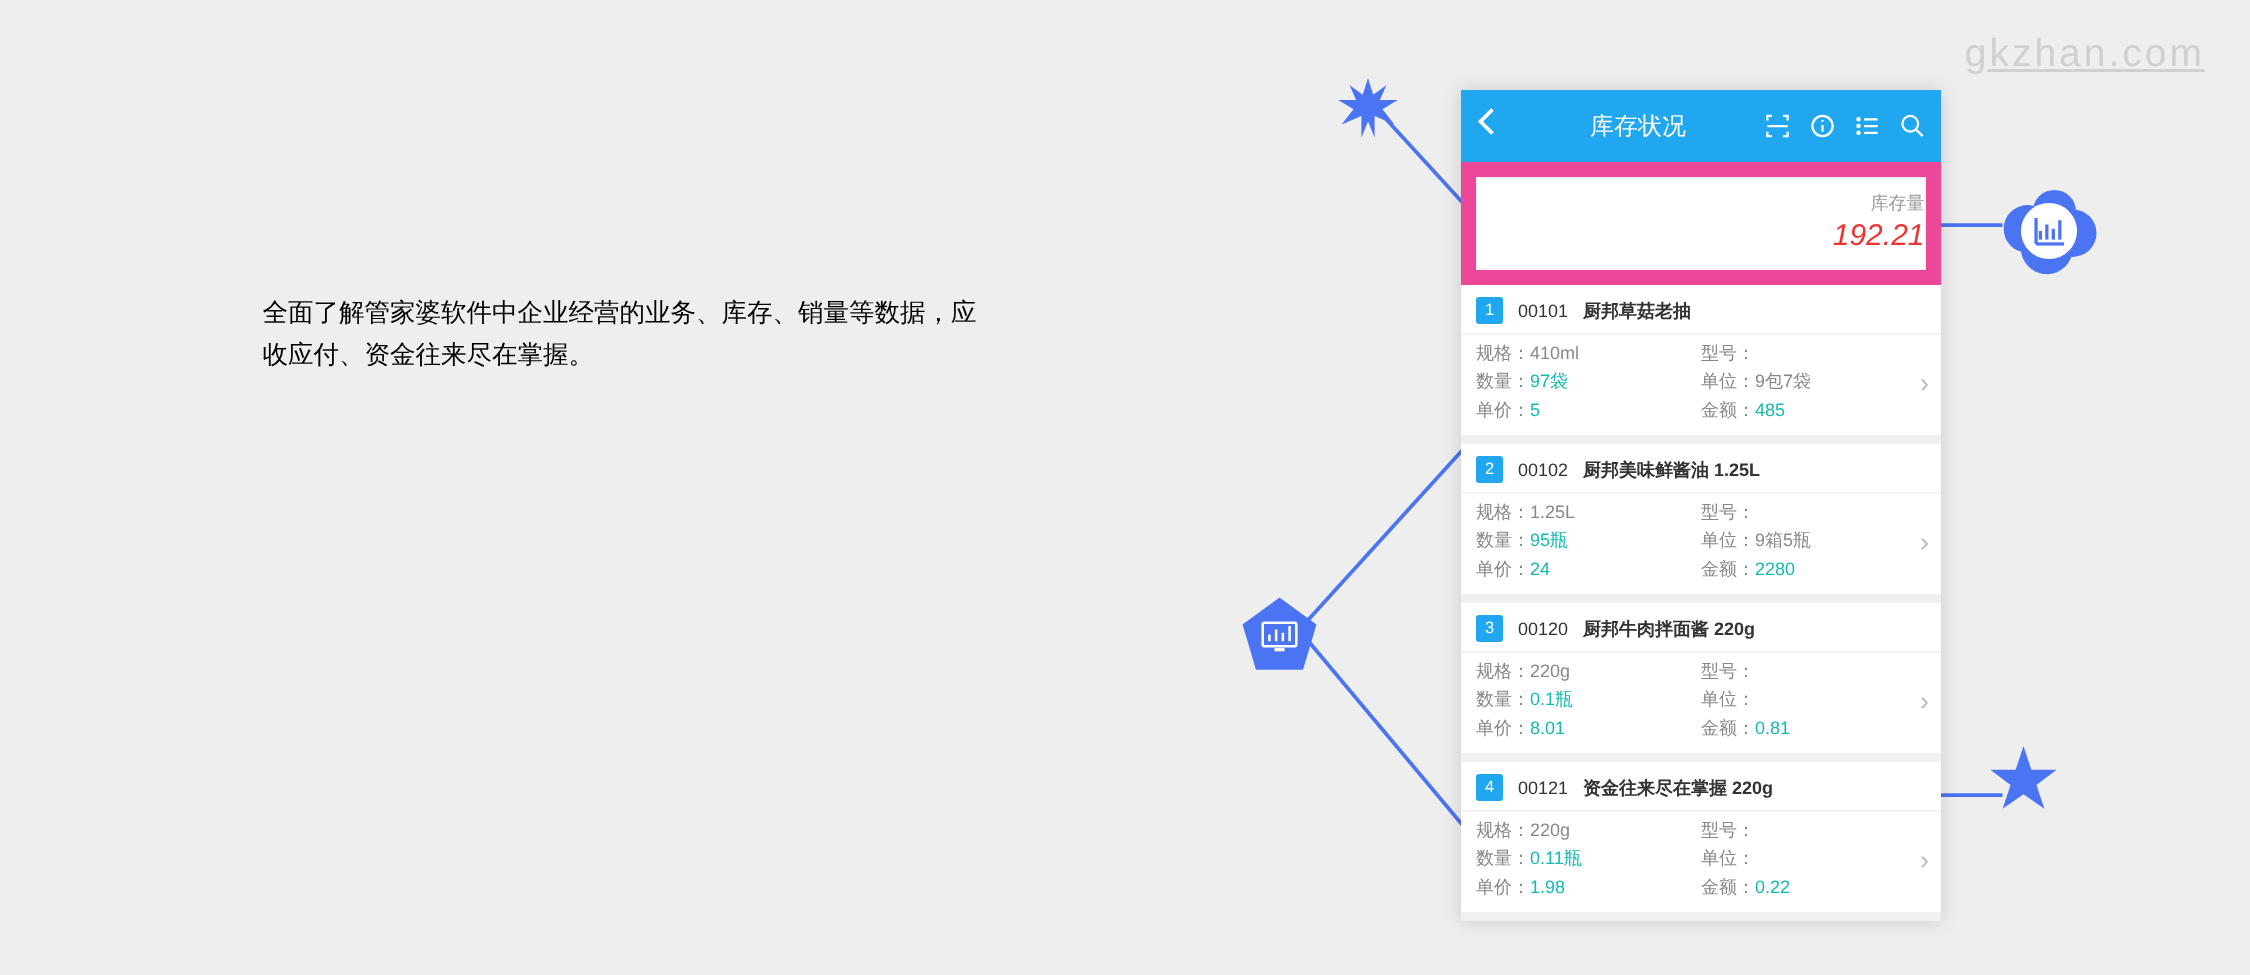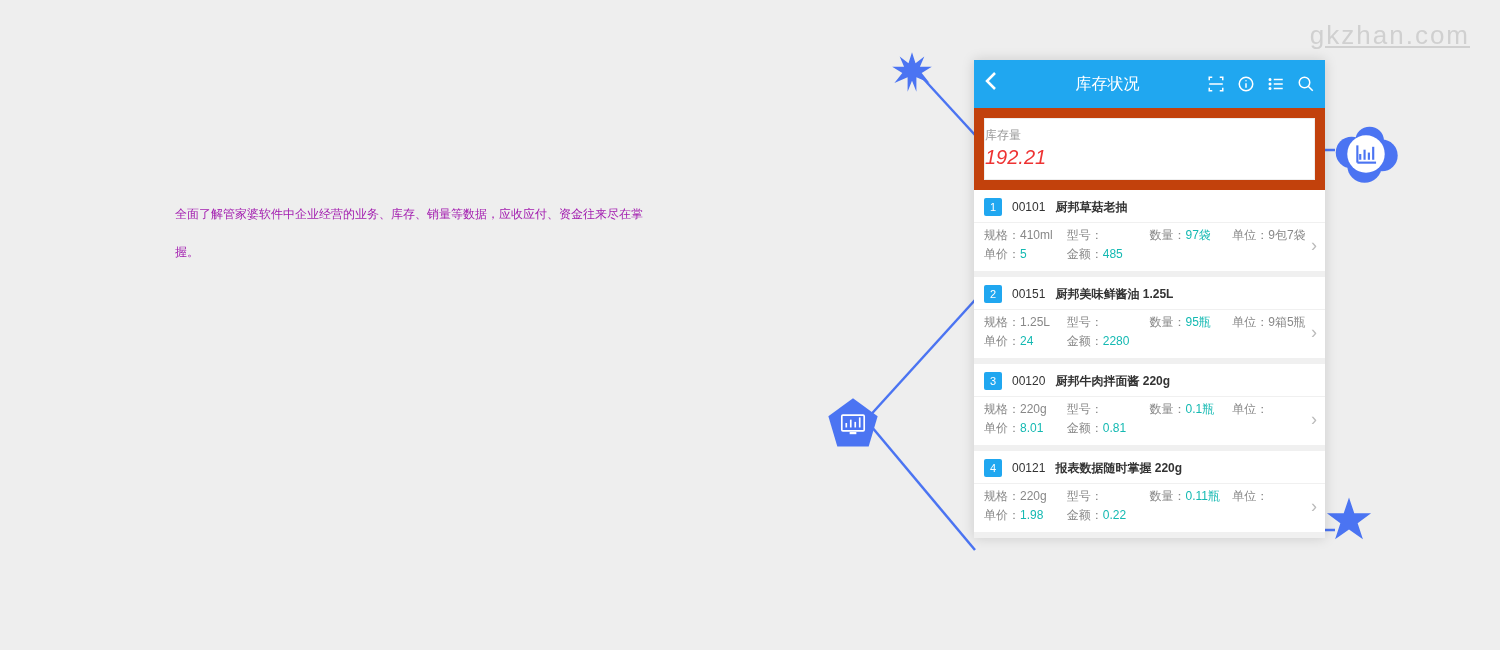--- a/index.html
+++ b/index.html
@@ -32,32 +32,32 @@
   width: 480px;
 }
 .marketing h1 {
   color: #1b94e9;
   font-size: 30px;
   font-weight: 700;
   margin-bottom: 100px;
   letter-spacing: 1px;
 }
 .marketing p {
-  color: #a21caf;
-  font-size: 12px;
-  line-height: 38px;
+  color: #000000;
+  font-size: 17px;
+  line-height: 28px;
 }
 
 
 .phone {
   position: absolute;
   left: 974px;
   top: 60px;
-  width: 351px;
-  background: #c2410c;
+  width: 320px;
+  background: #ec4899;
   box-shadow: 0 0 12px rgba(0,0,0,.15);
 }
 
 .app-bar {
   background: #20a7f0;
   height: 48px;
   display: flex;
   align-items: center;
   padding: 0 10px;
   color: #fff;
@@ -66,21 +66,21 @@
 .app-bar .title { flex: 1; text-align: center; font-size: 16px; }
 .app-bar .icons { display: flex; gap: 12px; align-items: center; }
 .app-bar .icons span { display: inline-flex; }
 
 .summary {
   background: #fff;
   margin: 10px;
   display: flex;
   border: 1px solid #eee;
 }
-.summary .cell { flex: 1; text-align: left; padding: 8px 0 10px; }
+.summary .cell { flex: 1; text-align: right; padding: 8px 0 10px; }
 .summary .cell + .cell { border-left: 1px solid #eee; }
 .summary .lbl { color: #999; font-size: 12px; }
 .summary .val { color: #e33; font-size: 20px; margin-top: 2px; font-style: italic; }
 
 .list { }
 .item {
   background: #fff;
   border-bottom: 6px solid #f0f0f0;
   font-size: 12px;
   color: #666;
@@ -102,21 +102,21 @@
   align-items: center;
   justify-content: center;
   font-size: 11px;
   border-radius: 2px;
 }
 .code { color: #333; font-weight: 400; font-size: 12px; }
 .name { color: #333; font-weight: 700; font-size: 12px; }
 .item-body {
   padding: 4px 10px 8px;
   display: grid;
-  grid-template-columns: 1fr 1fr 1fr 1fr;
+  grid-template-columns: 1fr 1fr;
   row-gap: 2px;
 }
 .kv { white-space: nowrap; }
 .kv .k { color: #888; }
 .kv .v { color: #14b9b2; }
 .kv .v.plain { color: #888; }
 .chev {
   position: absolute;
   right: 8px;
   top: 55%;
@@ -255,21 +255,21 @@
           <span class="kv"><span class="k">数量：</span><span class="v">97袋</span></span>
           <span class="kv"><span class="k">单位：</span><span class="v plain">9包7袋</span></span>
           <span class="kv"><span class="k">单价：</span><span class="v">5</span></span>
           <span class="kv"><span class="k">金额：</span><span class="v">485</span></span>
         </div>
         <span class="chev">›</span>
       </div>
       <div class="item">
         <div class="item-head">
           <span class="badge">2</span>
-          <span class="code">00151</span>
+          <span class="code">00102</span>
           <span class="name">厨邦美味鲜酱油 1.25L</span>
         </div>
         <div class="item-body">
           <span class="kv"><span class="k">规格：</span><span class="v plain">1.25L</span></span>
           <span class="kv"><span class="k">型号：</span><span class="v plain"></span></span>
           <span class="kv"><span class="k">数量：</span><span class="v">95瓶</span></span>
           <span class="kv"><span class="k">单位：</span><span class="v plain">9箱5瓶</span></span>
           <span class="kv"><span class="k">单价：</span><span class="v">24</span></span>
           <span class="kv"><span class="k">金额：</span><span class="v">2280</span></span>
         </div>
@@ -288,21 +288,21 @@
           <span class="kv"><span class="k">单位：</span><span class="v plain"></span></span>
           <span class="kv"><span class="k">单价：</span><span class="v">8.01</span></span>
           <span class="kv"><span class="k">金额：</span><span class="v">0.81</span></span>
         </div>
         <span class="chev">›</span>
       </div>
       <div class="item">
         <div class="item-head">
           <span class="badge">4</span>
           <span class="code">00121</span>
-          <span class="name">报表数据随时掌握 220g</span>
+          <span class="name">资金往来尽在掌握 220g</span>
         </div>
         <div class="item-body">
           <span class="kv"><span class="k">规格：</span><span class="v plain">220g</span></span>
           <span class="kv"><span class="k">型号：</span><span class="v plain"></span></span>
           <span class="kv"><span class="k">数量：</span><span class="v">0.11瓶</span></span>
           <span class="kv"><span class="k">单位：</span><span class="v plain"></span></span>
           <span class="kv"><span class="k">单价：</span><span class="v">1.98</span></span>
           <span class="kv"><span class="k">金额：</span><span class="v">0.22</span></span>
         </div>
         <span class="chev">›</span>

